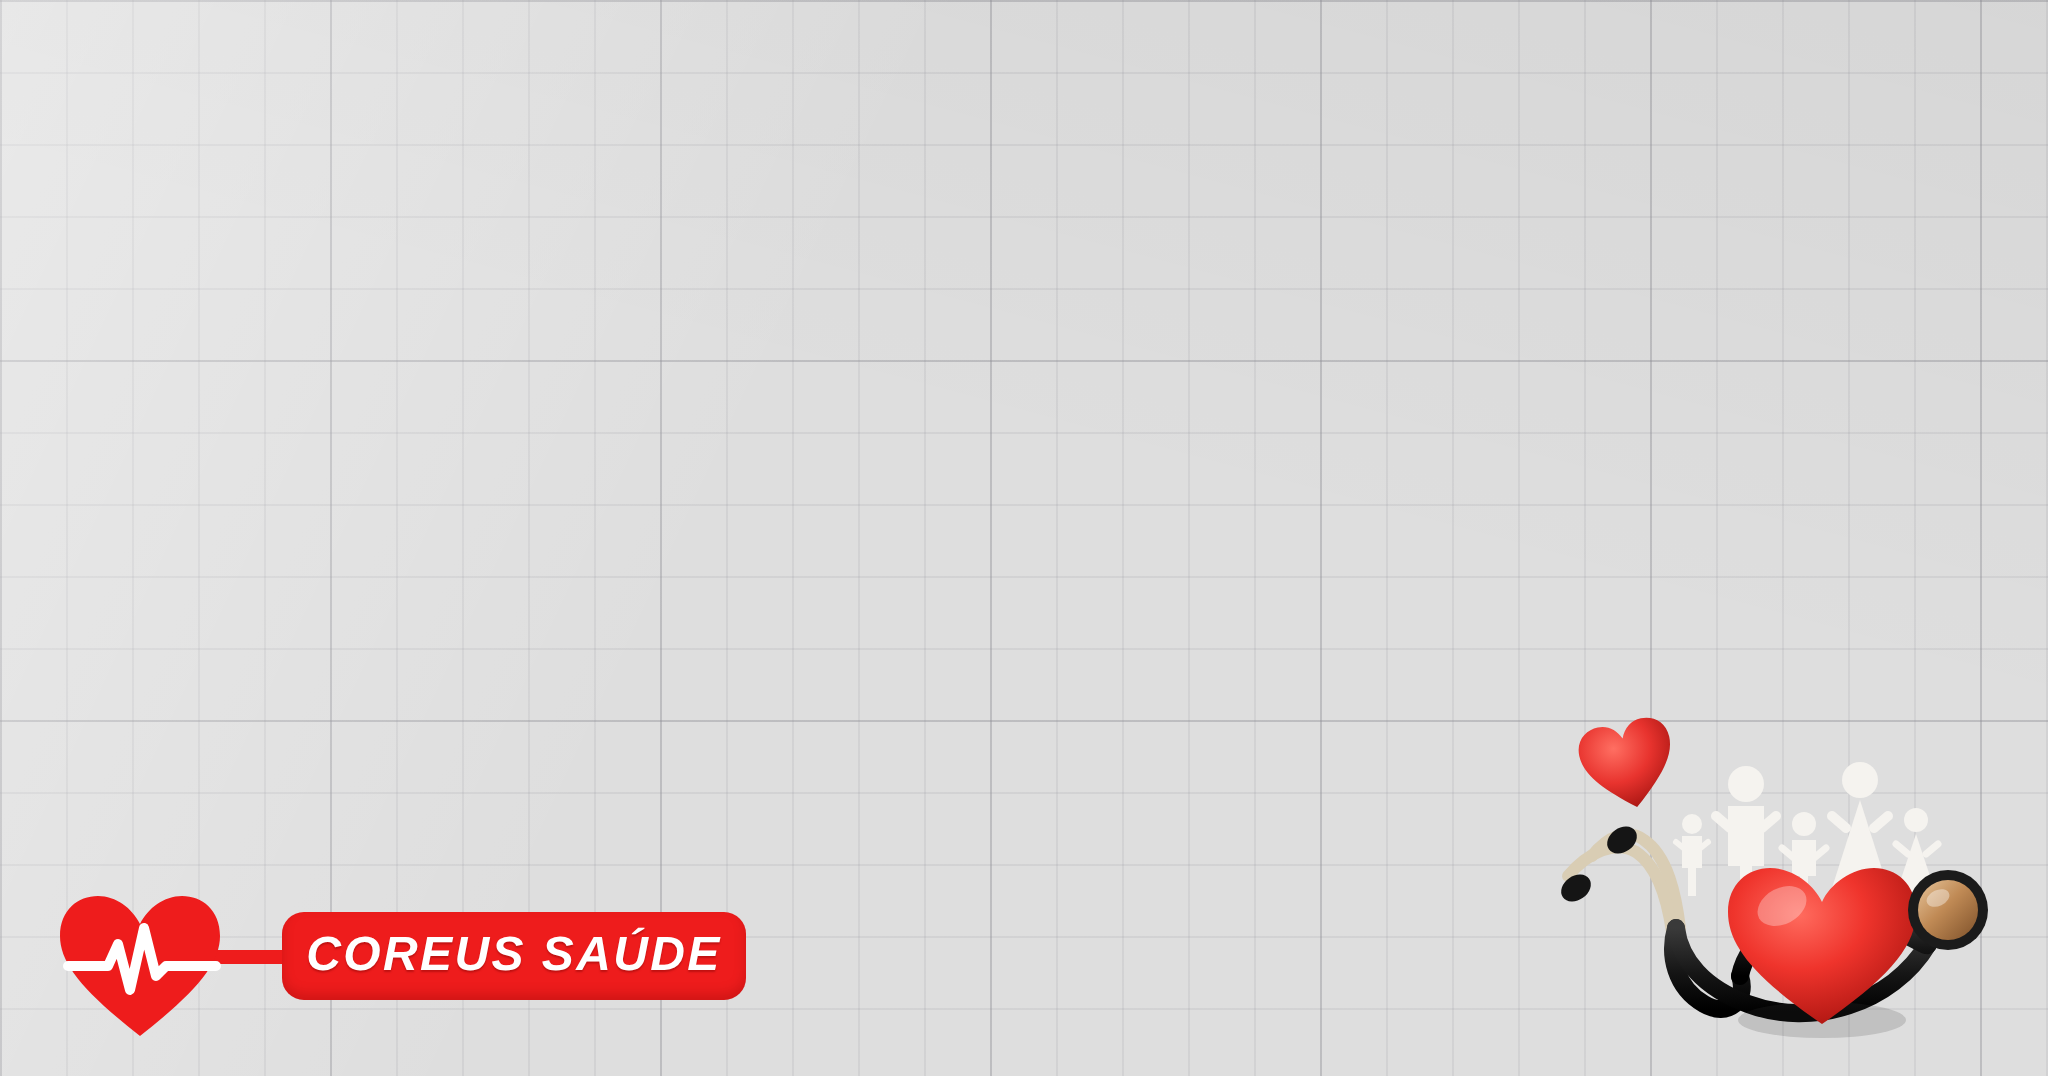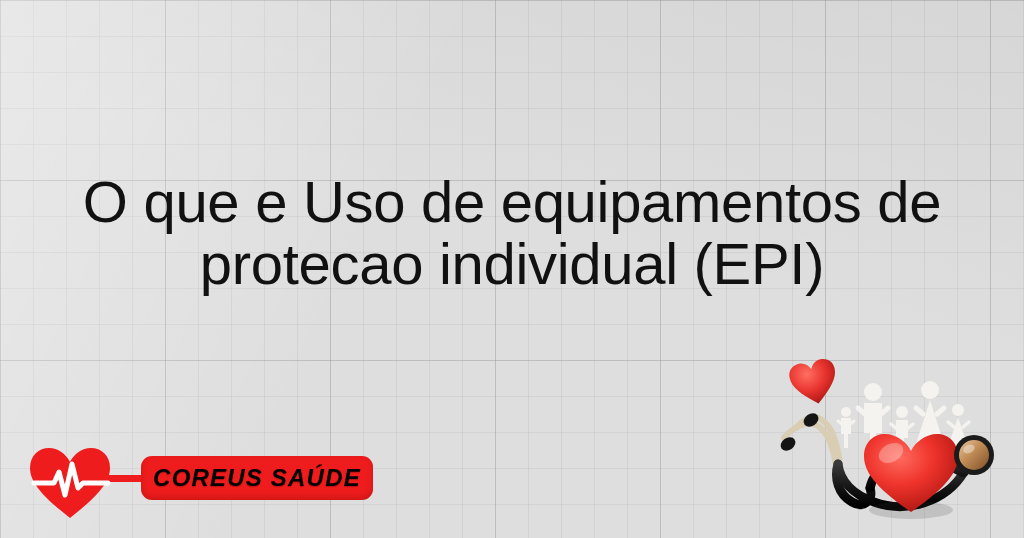--- a/index.html
+++ b/index.html
@@ -81,21 +81,21 @@
     width:232px; height:44px;
     background:#ee1c1c;
     border-radius:11px;
     box-shadow: inset 0 -3px 6px rgba(120,0,0,0.25);
     z-index:1;
   }
   .brand-pill-text {
     position:absolute;
     left:0; right:0; top:0; bottom:0;
     display:flex; align-items:center; justify-content:center;
-    color:#000000;
+    color:#ffffff;
     font-family:"Liberation Sans", sans-serif;
     font-size:24px;
     font-weight:700;
     font-style:italic;
     letter-spacing:1.2px;
     text-shadow:0 1px 1px rgba(120,0,0,0.4);
     white-space:nowrap;
   }
   .brand-connector {
     position:absolute;
@@ -116,24 +116,20 @@
   .medical-art svg { display:block; width:100%; height:100%; }
 </style>
 </head>
 <body>
 
 <div id="slide">
 
   <div class="grid-layer"></div>
   <div class="grid-noise"></div>
 
-  <div class="title-block">
-    <span class="title-line">O que e Uso de equipamentos de</span>
-    <span class="title-line">protecao individual (EPI)</span>
-  </div>
 
   <div class="brand-logo">
 
     <div class="brand-connector"></div>
 
     <div class="brand-heart">
       <svg viewBox="0 0 84 74" xmlns="http://www.w3.org/2000/svg">
         <path d="M42 72 C 14 50, 2 36, 2 22 C 2 9, 11 2, 21 2 C 30 2, 38 8, 42 16 C 46 8, 54 2, 63 2 C 73 2, 82 9, 82 22 C 82 36, 70 50, 42 72 Z" fill="#ee1c1c"></path>
         <polyline points="6,37 26,37 31,26 37,49 44,18 50,42 55,37 80,37" fill="none" stroke="#ffffff" stroke-width="5" stroke-linecap="round" stroke-linejoin="round"></polyline>
       </svg>

